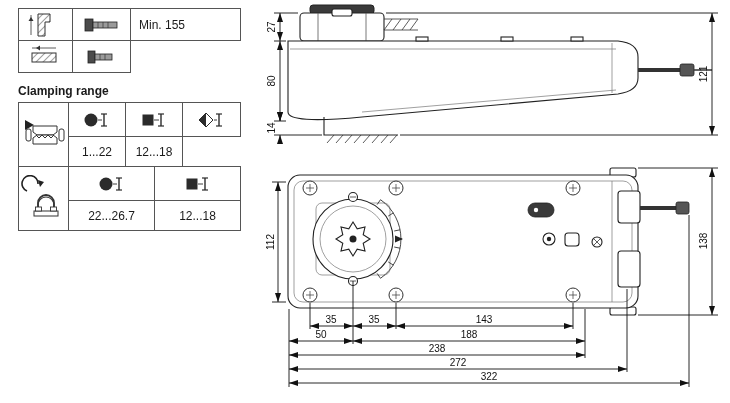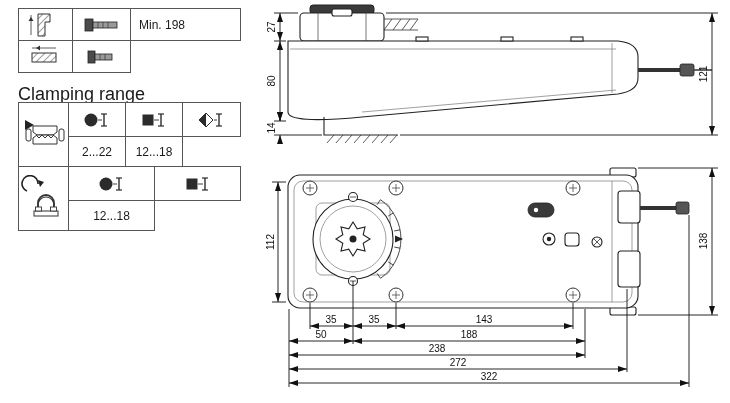--- a/index.html
+++ b/index.html
@@ -9,21 +9,21 @@
   .abs{position:absolute}
   .tbl{display:grid;border-top:1px solid #555;border-left:1px solid #555;background:#fff}
   .cell{border-right:1px solid #555;border-bottom:1px solid #555;
         display:flex;align-items:center;justify-content:center;background:#fff}
   .val{font-size:12px}
   .val-left{justify-content:flex-start;padding-left:8px}
   .shaft-tbl{grid-template-columns:54px 58px 110px;grid-auto-rows:32px}
   .clamp-tbl1{grid-template-columns:50px 57px 57px 58px;grid-template-rows:34px 30px}
   .clamp-tbl2{grid-template-columns:50px 86px 86px;grid-template-rows:34px 30px;margin-top:-1px}
   .rowspan{grid-row:1/3}
-  .clamp-title{font-weight:normal;font-size:18px}
+  .clamp-title{font-weight:bold;font-size:12px}
   svg text{font-family:"Liberation Sans",sans-serif;font-size:10px;fill:#111;stroke:none}
   .dim line{stroke:#111;stroke-width:0.9}
   .wit{stroke:#333;stroke-width:0.65}
   .out{stroke:#222;fill:#fff;stroke-width:1.1}
   .thin{stroke:#777;stroke-width:0.7;fill:none}
   .hatch{stroke:#333;stroke-width:0.8}
 </style>
 </head>
 <body>
 
@@ -42,21 +42,21 @@
   </div>
   <div class="cell">
     <svg width="44" height="24" viewBox="0 0 44 24">
       <rect x="5" y="6" width="8" height="12" fill="#4a4a4a" stroke="#222" stroke-width="0.8"></rect>
       <rect x="13" y="9" width="24" height="6" fill="#9a9a9a" stroke="#222" stroke-width="0.8"></rect>
       <line x1="18" y1="9" x2="18" y2="15" stroke="#333" stroke-width="0.7"></line>
       <line x1="23" y1="9" x2="23" y2="15" stroke="#333" stroke-width="0.7"></line>
       <line x1="28" y1="9" x2="28" y2="15" stroke="#333" stroke-width="0.7"></line>
     </svg>
   </div>
-  <div class="cell val val-left">Min. 198</div>
+  <div class="cell val val-left">Min. 155</div>
 
   <div class="cell">
     <svg width="44" height="24" viewBox="0 0 44 24">
       <rect x="8" y="8" width="24" height="9" fill="url(#hp1)" stroke="#333" stroke-width="1"></rect>
       <line x1="8" y1="3" x2="32" y2="3" stroke="#333" stroke-width="0.8"></line>
       <path d="M12,3 l4,-2.5 v5 z" fill="#333"></path>
     </svg>
   </div>
   <div class="cell">
     <svg width="44" height="24" viewBox="0 0 44 24">
@@ -102,21 +102,21 @@
   <div class="cell">
     <svg width="30" height="18" viewBox="0 0 30 18">
       <path d="M9,2 L16,9 L9,16 L2,9 Z" fill="#fff" stroke="#2b2b2b" stroke-width="1"></path>
       <path d="M9,2 L2,9 L9,16 Z" fill="#2b2b2b"></path>
       <line x1="17" y1="9" x2="20" y2="9" stroke="#2b2b2b" stroke-width="0.9"></line>
       <line x1="22" y1="3" x2="22" y2="15" stroke="#2b2b2b" stroke-width="1.4"></line>
       <line x1="19" y1="3" x2="25" y2="3" stroke="#2b2b2b" stroke-width="1.2"></line>
       <line x1="19" y1="15" x2="25" y2="15" stroke="#2b2b2b" stroke-width="1.2"></line>
     </svg>
   </div>
-  <div class="cell val">2...22</div>
+  <div class="cell val">1...22</div>
   <div class="cell val">12...18</div>
 </div>
 
 <div class="tbl clamp-tbl2 abs" style="left:18px;top:167px">
   <div class="cell rowspan">
     <svg width="46" height="48" viewBox="0 0 46 48">
       <path d="M6,16 a8,8 0 1 1 11,-7" fill="none" stroke="#222" stroke-width="1.6"></path>
       <path d="M17,5 l6,2 -4,5 z" fill="#222"></path>
       <circle cx="25" cy="30" r="8" fill="#fff" stroke="#333" stroke-width="1.1"></circle>
       <path d="M17,37 v-9 a8,8 0 0 1 16,0 v9" fill="none" stroke="#333" stroke-width="1.8"></path>
@@ -136,20 +136,21 @@
   </div>
   <div class="cell">
     <svg width="30" height="18" viewBox="0 0 30 18">
       <rect x="3.5" y="3.5" width="11" height="11" fill="#2b2b2b"></rect>
       <line x1="15" y1="9" x2="20" y2="9" stroke="#2b2b2b" stroke-width="0.9"></line>
       <line x1="22" y1="3" x2="22" y2="15" stroke="#2b2b2b" stroke-width="1.4"></line>
       <line x1="19" y1="3" x2="25" y2="3" stroke="#2b2b2b" stroke-width="1.2"></line>
       <line x1="19" y1="15" x2="25" y2="15" stroke="#2b2b2b" stroke-width="1.2"></line>
     </svg>
   </div>
+  <div class="cell val">22...26.7</div>
   <div class="cell val">12...18</div>
 </div>
 
 <svg class="abs" style="left:266px;top:0px" width="464" height="158" viewBox="0 0 464 158">
   <defs>
     <marker id="ah-s" markerWidth="10" markerHeight="8" refX="9" refY="3" orient="auto-start-reverse" markerUnits="userSpaceOnUse">
       <path d="M0,0 L9,3 L0,6 Z" fill="#111"></path>
     </marker>
   </defs>
 

